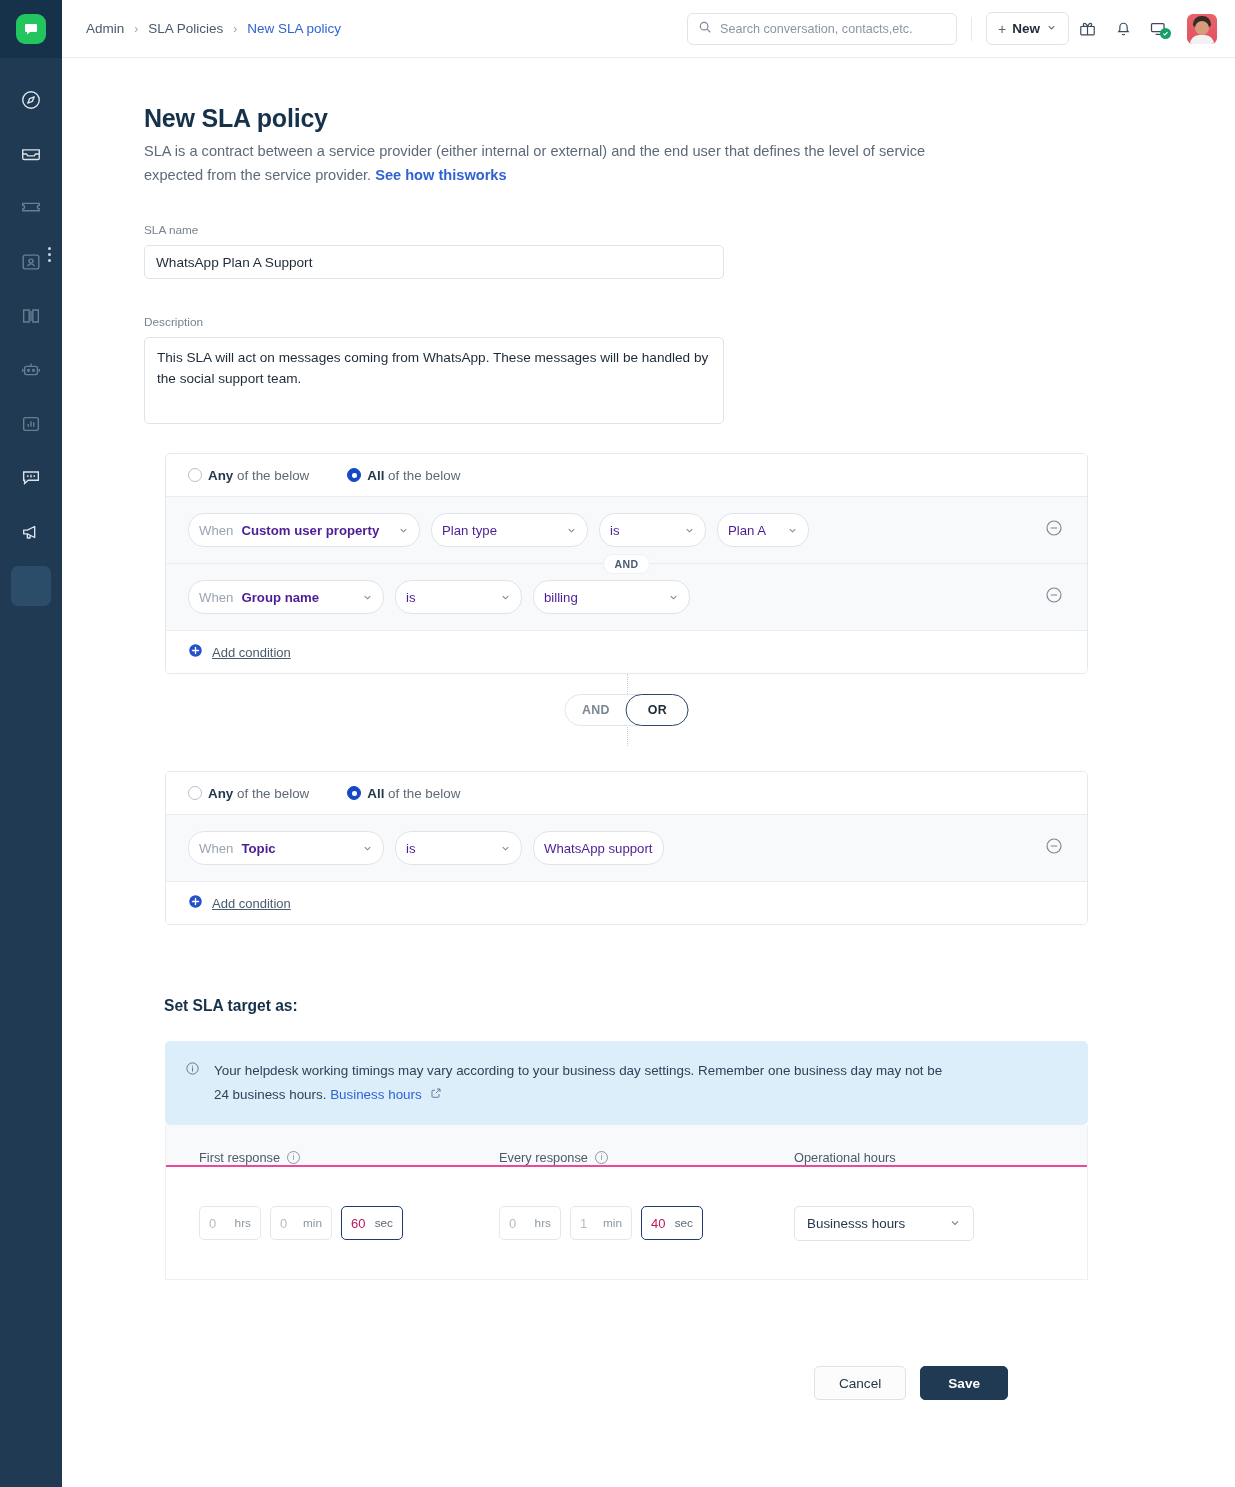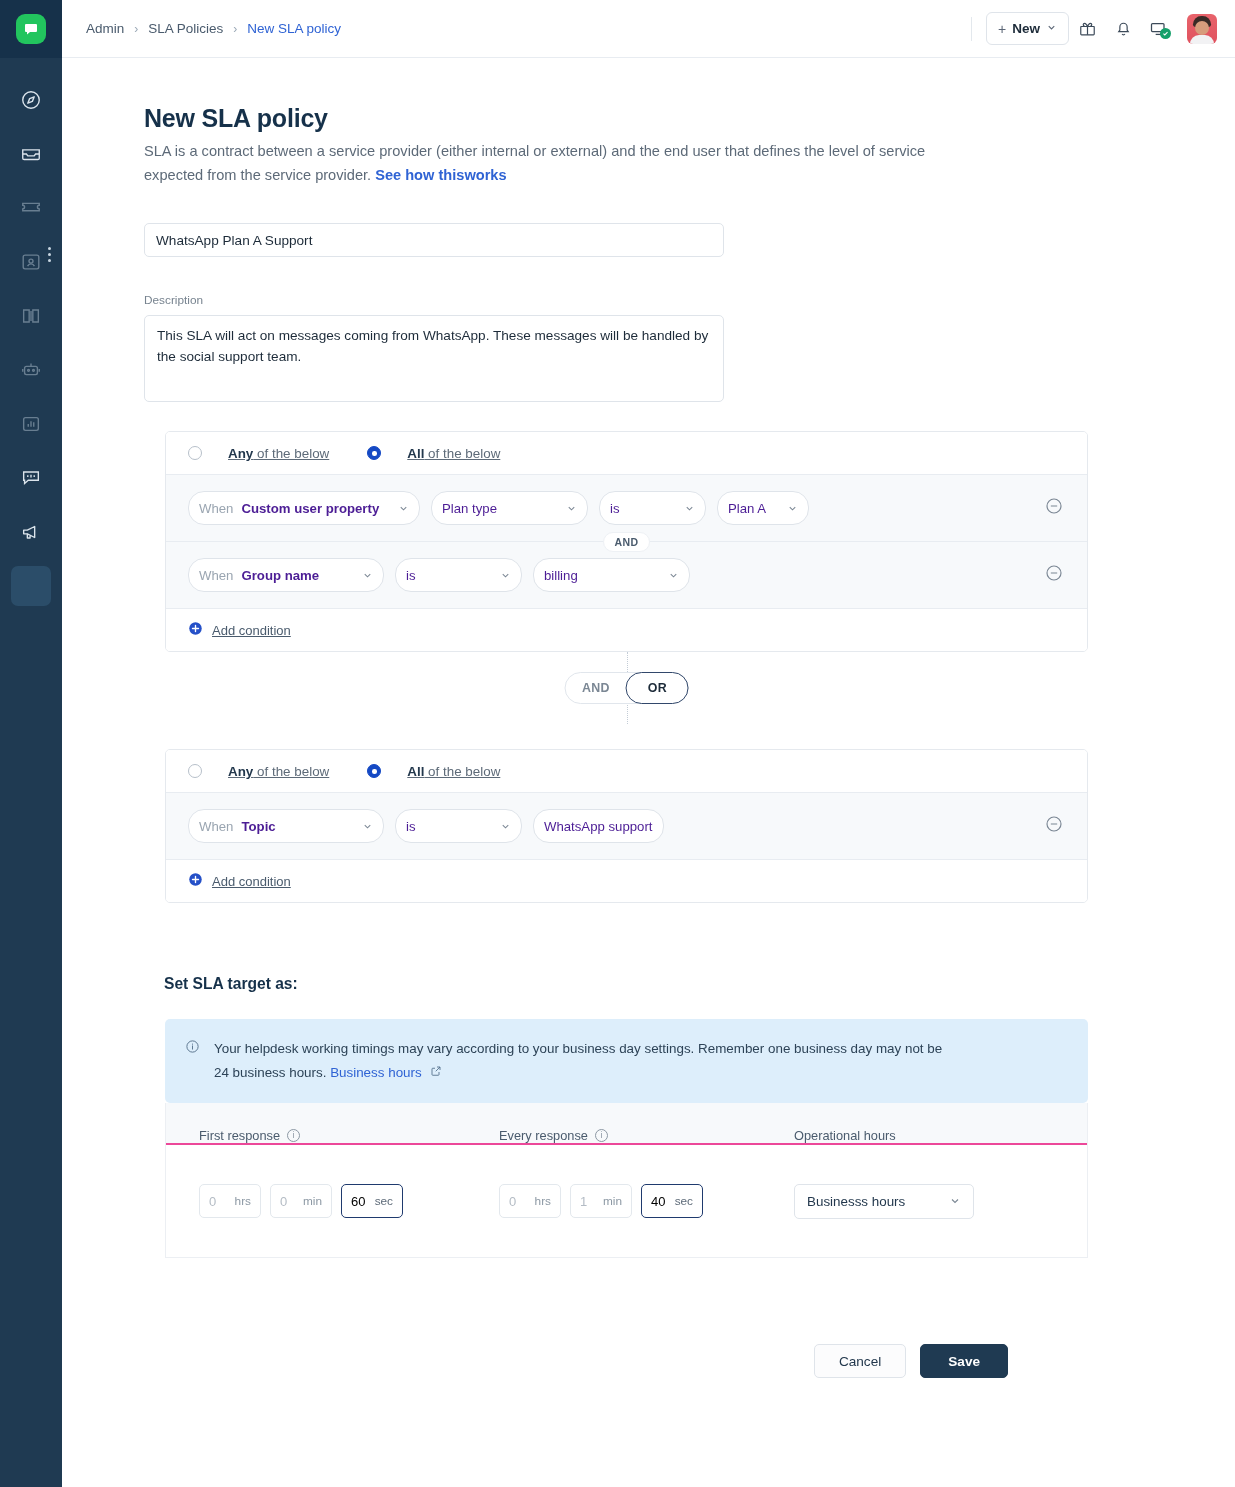--- a/index.html
+++ b/index.html
@@ -124,21 +124,21 @@
 
   
   .cond-card {
     margin-top: 25px; margin-left: 21px; width: 923px;
     border: 1px solid #e5e9ee; border-radius: 5px; background: #fff; overflow: hidden;
   }
   .cond-head {
     height: 43px; display: flex; align-items: center; gap: 38px;
     padding: 0 22px; border-bottom: 1px solid #e8ecf1; background: #fff;
   }
-  .radio-opt { display: flex; align-items: center; gap: 26px; cursor: pointer; font-size: 13.4px; color: #5d6a78; text-decoration: underline; }
+  .radio-opt { display: flex; align-items: center; gap: 6px; cursor: pointer; font-size: 13.4px; color: #5d6a78; }
   .radio-opt b { color: #23384d; }
   .radio {
     width: 14px; height: 14px; border-radius: 50%; border: 1.4px solid #b7c0ca; background: #fff;
     display: flex; align-items: center; justify-content: center; flex: none;
   }
   .radio.on { border: 1.4px solid #1549c4; background: #1549c4; }
   .radio.on::after { content: ""; width: 4.5px; height: 4.5px; border-radius: 50%; background: #fff; }
 
   .cond-body { background: #f7f9fb; }
   .cond-row {
@@ -217,21 +217,21 @@
   .group1 { width: 333px; padding-left: 33px; display: flex; gap: 9px; }
   .group2 { width: 295px; display: flex; gap: 9px; }
   .group3 { flex: 1; }
   .tinput {
     width: 62px; height: 34px; border: 1px solid #e3e8ed; border-radius: 5px; background: #fff;
     display: flex; align-items: center; justify-content: space-between; padding: 0 9px;
   }
   .tinput .num { font-size: 13px; color: #b4bcc5; }
   .tinput .unit { font-size: 11.8px; color: #8c98a4; }
   .tinput.focused { border: 1.8px solid #1f3a6e; }
-  .tinput.focused .num { color: #000000; }
+  .tinput.focused .num { color: #be185d; }
   .tinput.focused .unit { color: #5d6a78; }
   .oh-select {
     width: 180px; height: 35px; border: 1px solid #dfe4ea; border-radius: 5px; background: #fff;
     display: flex; align-items: center; padding: 0 12px; font-size: 13.4px; color: #23384d;
     cursor: pointer;
   }
   .oh-select .chev { margin-left: auto; color: #7b8794; display: flex; }
 
   .footer-actions {
     display: flex; justify-content: flex-end; gap: 14px;
@@ -357,20 +357,29 @@
     <div class="topbar">
       <div class="crumbs">
         <span class="crumb">Admin</span>
         <span class="crumb-sep">›</span>
         <span class="crumb">SLA Policies</span>
         <span class="crumb-sep">›</span>
         <span class="crumb current">New SLA policy</span>
       </div>
 
       <div class="topbar-right">
+        <div class="search-box">
+          <span>
+            <svg width="14" height="14" viewBox="0 0 24 24" fill="none" stroke="#7b8794" stroke-width="2">
+                <circle cx="10.5" cy="10.5" r="6.5"></circle>
+                <path d="M15.5 15.5L21 21"></path>
+              </svg>
+          </span>
+          <input placeholder="Search conversation, contacts,etc." style="">
+        </div>
         <div class="divider-v"></div>
         <div class="new-btn">
           <span class="plus">+</span>
           <span>New</span>
           <span>
             <svg width="11" height="11" viewBox="0 0 24 24" fill="none" stroke="#5b6676" stroke-width="2.4">
                 <path d="M6 9l6 6 6-6"></path>
               </svg>
           </span>
         </div>
@@ -409,20 +418,21 @@
     <div class="content">
       <div class="inner">
 
         <h1 class="page-title">New SLA policy</h1>
 
         <div class="page-desc">
           <span>SLA is a contract between a service provider (either internal or external) and the end user that defines the level of service expected from the service provider. </span><a href="#">See how thisworks</a>
         </div>
 
         <div class="field">
+          <div class="field-label">SLA name</div>
           <input class="text-input" value="WhatsApp Plan A Support" style="">
         </div>
 
         <div class="field">
           <div class="field-label">Description</div>
           <textarea class="textarea" style="">This SLA will act on messages coming from WhatsApp. These messages will be handled by the social support team.</textarea>
         </div>
 
 
         <div class="cond-card">

